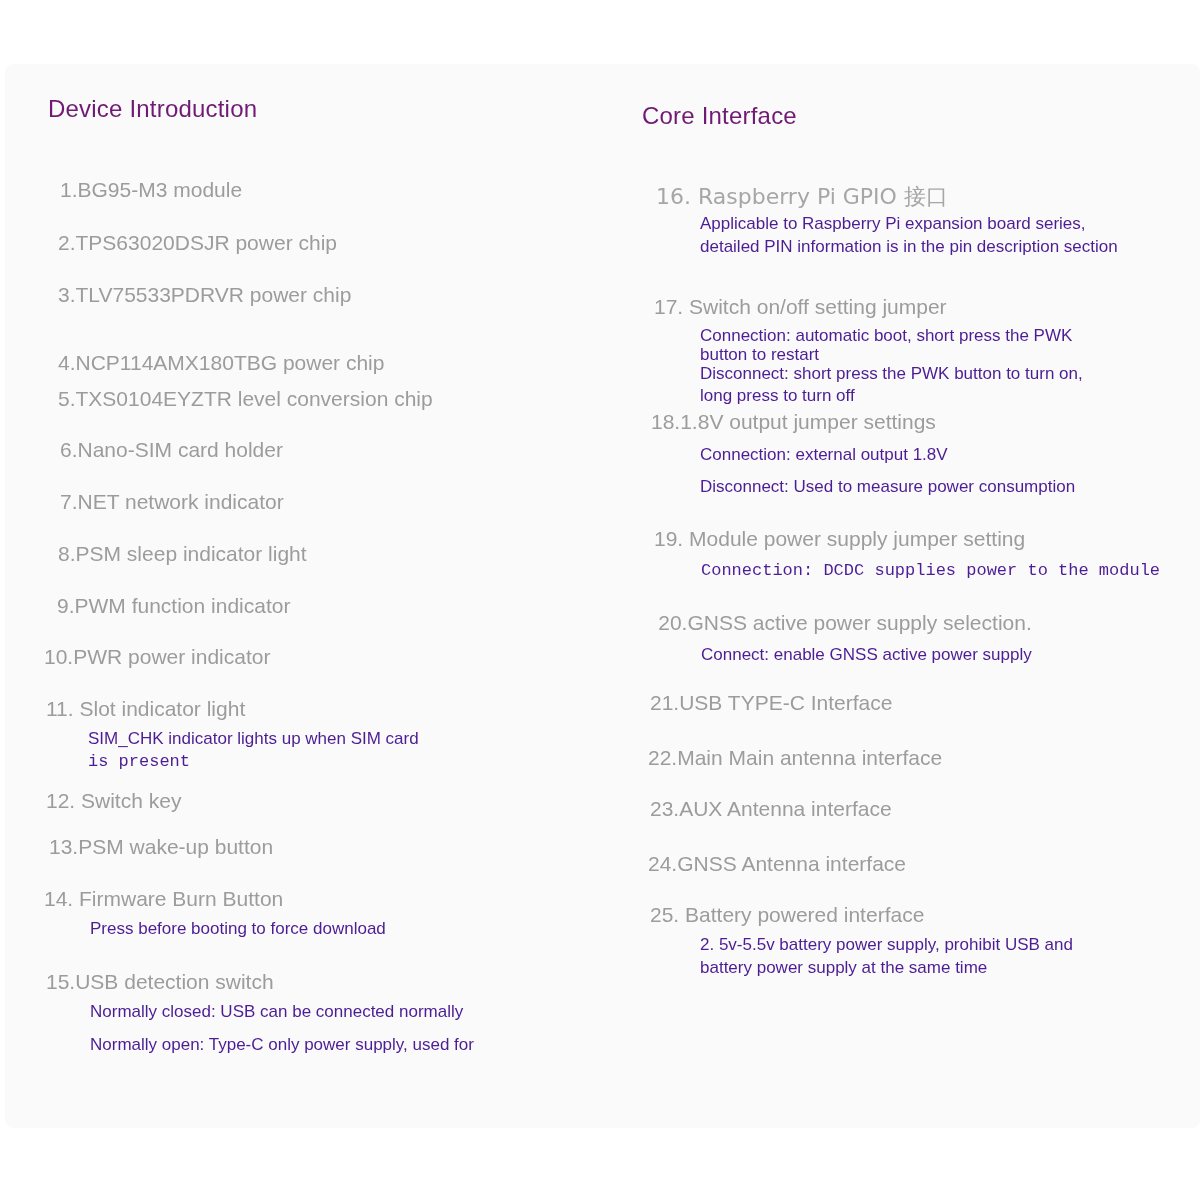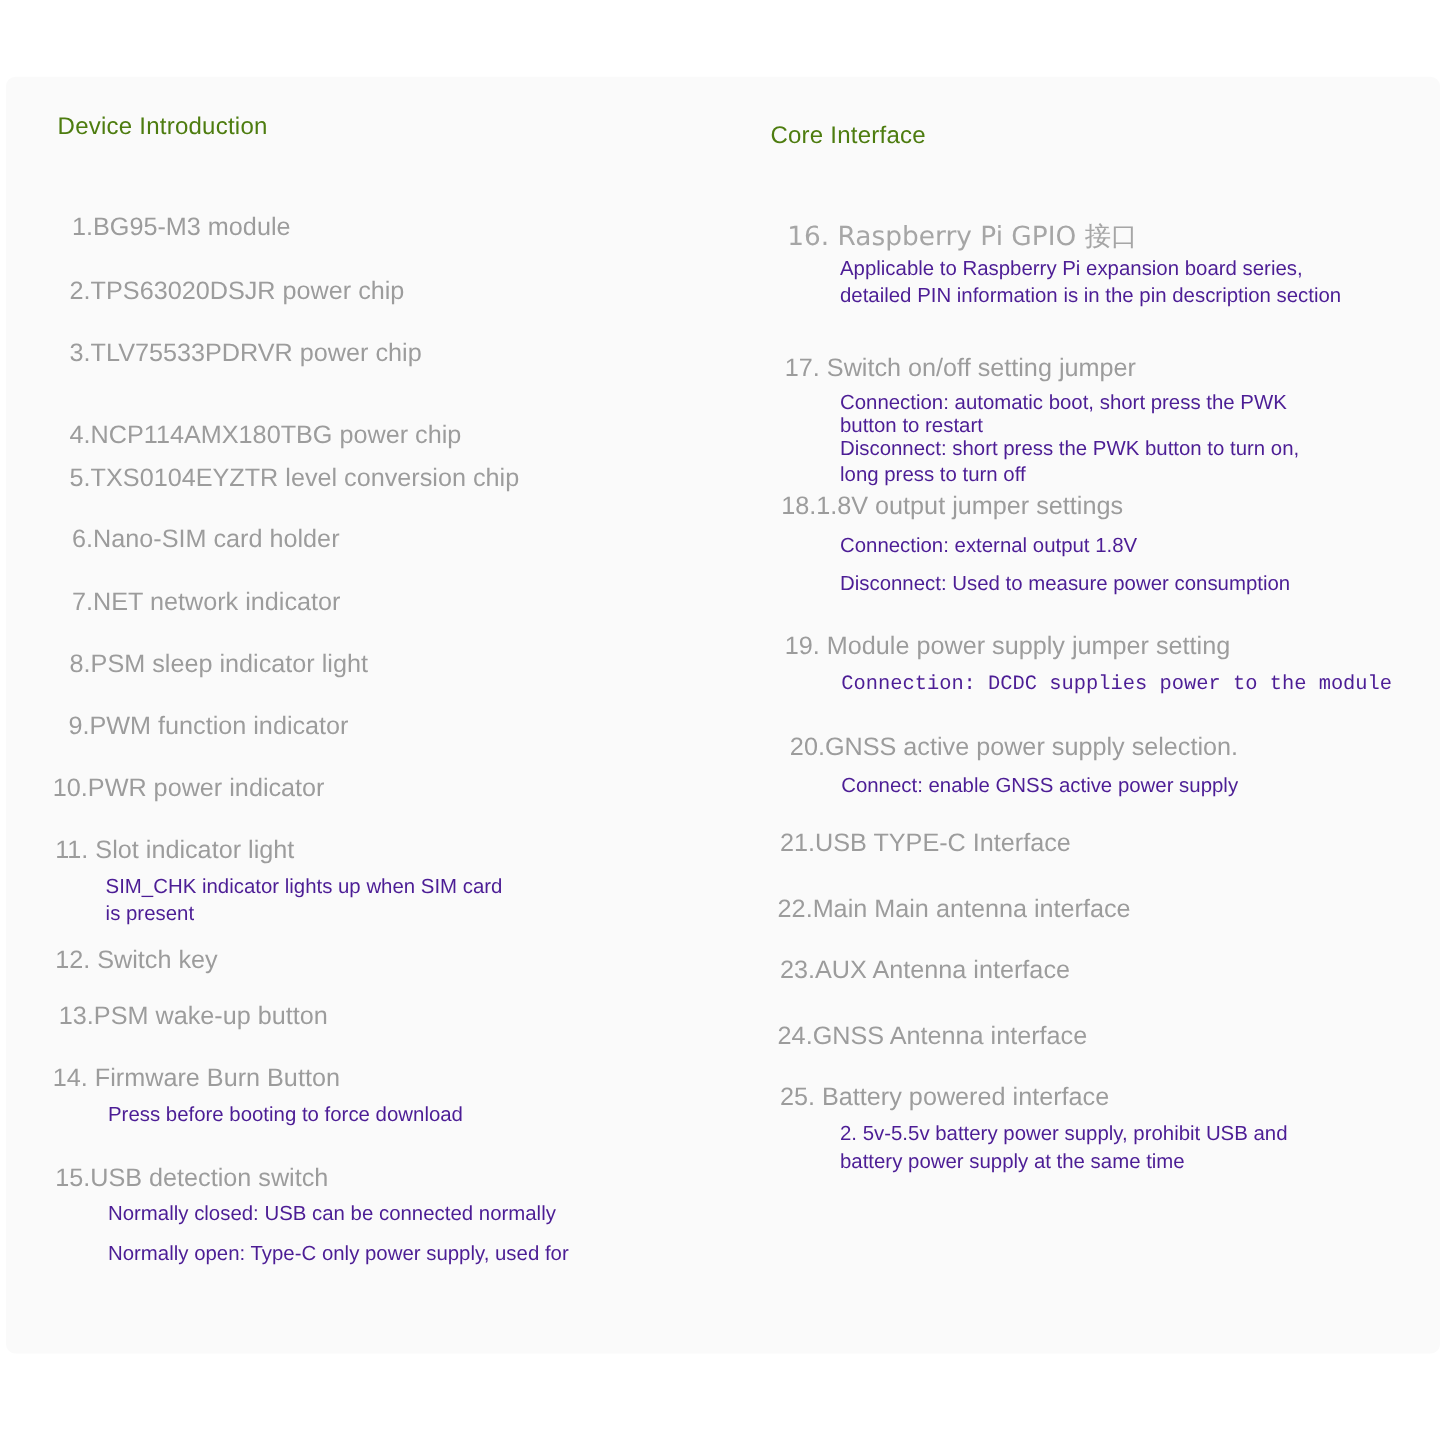--- a/index.html
+++ b/index.html
@@ -1,20 +1,20 @@
 <!DOCTYPE html>
 <html><head>
   <meta charset="utf-8">
   <style>
     html, body { margin: 0; padding: 0; background: #ffffff; }
     body { width: 1200px; height: 1200px; position: relative; overflow: hidden;
            font-family: "Liberation Sans", sans-serif; }
     .panel { position: absolute; left: 5px; top: 64px; width: 1195px; height: 1064px;
              background: #fafafa; border-radius: 8px; filter: blur(0.6px); }
-    .col-header { position: absolute; font-size: 20px; color: #4d7c0f; letter-spacing: 0.2px; }
+    .col-header { position: absolute; font-size: 24px; color: #701a75; letter-spacing: 0.2px; }
     .item { position: absolute; }
     .item .title { font-size: 21px; color: #9c9c9c; white-space: nowrap; }
     .item .sub { font-size: 17px; color: #4c1d95; line-height: 23px; white-space: nowrap; }
     .item .sub.gap { margin-top: 10px; }
     .item .sub.tight { margin-top: 0px; }
     .item .sub.first { margin-top: 6px; }
   </style>
 </head>
 <body>
 
@@ -48,21 +48,21 @@
 </div>
 <div class="item" style="left:57px; top:594px;">
   <div class="title">9.PWM function indicator</div>
 </div>
 <div class="item" style="left:44px; top:645px;">
   <div class="title">10.PWR power indicator</div>
 </div>
 <div class="item" style="left:46px; top:697px;">
   <div class="title">11. Slot indicator light</div>
   <div class="sub first" style="margin-left:42px;">SIM_CHK indicator lights up when SIM card</div>
-  <div class="sub tight" style="margin-left:42px;">is present</div>
+  <div class="sub tight" style="margin-left:42px;font-family:Liberation Mono, monospace;">is present</div>
 </div>
 <div class="item" style="left:46px; top:789px;">
   <div class="title">12. Switch key</div>
 </div>
 <div class="item" style="left:49px; top:835px;">
   <div class="title">13.PSM wake-up button</div>
 </div>
 <div class="item" style="left:44px; top:887px;">
   <div class="title">14. Firmware Burn Button</div>
   <div class="sub first" style="margin-left:46px;">Press before booting to force download</div>

